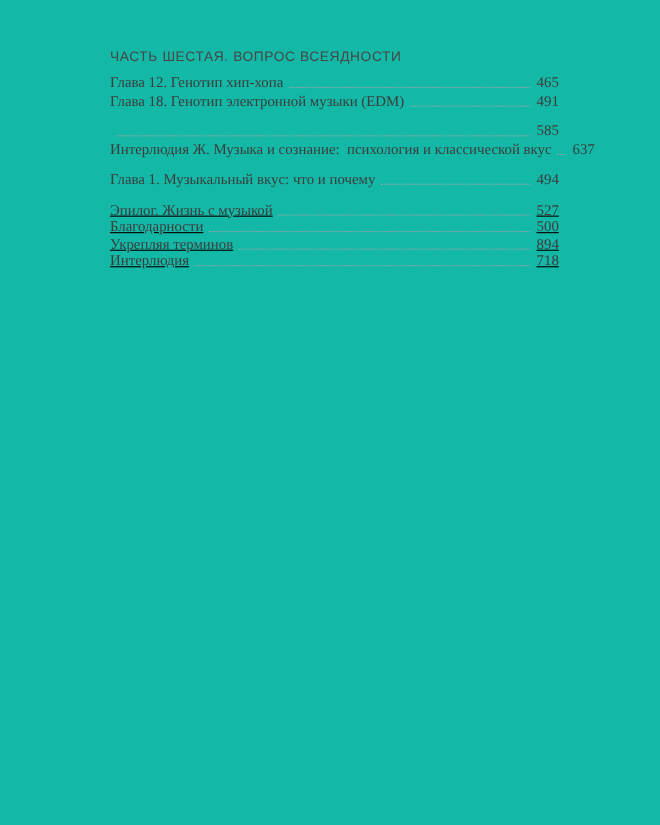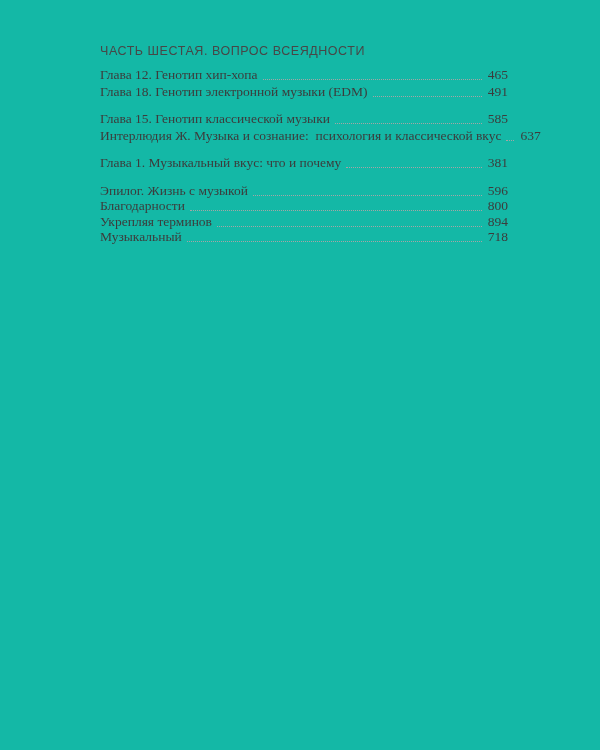--- a/index.html
+++ b/index.html
@@ -51,20 +51,21 @@
     border-bottom: 1px dotted #a5a5a5;
     margin: 0 6px 3px 5px;
     min-width: 8px;
   }
   .entry-page {
     flex: none;
     text-align: right;
   }
   .backmatter {
     margin-top: 12px;
+    text-decoration: underline;
   }
   .backmatter .entry {
     height: 15.5px;
   }
 </style>
 </head>
 <body>
 
 <div class="page">
   <div class="content">
@@ -78,56 +79,55 @@
       </div>
       <div class="entry">
         <span class="entry-title">Глава 18. Генотип электронной музыки (EDM)</span>
         <span class="leader"></span>
         <span class="entry-page">491</span>
       </div>
     </div>
 
     <div class="section">
       <div class="entry">
-        <span class="entry-title">Глава 15. Генотип классической музыки</span>
         <span class="leader"></span>
         <span class="entry-page">585</span>
       </div>
       <div class="entry">
         <span class="entry-title">Интерлюдия Ж. Музыка и сознание:  психология и классической вкус</span>
         <span class="leader"></span>
         <span class="entry-page">637</span>
       </div>
     </div>
 
     <div class="section">
       <div class="entry">
         <span class="entry-title">Глава 1. Музыкальный вкус: что и почему</span>
         <span class="leader"></span>
-        <span class="entry-page">381</span>
+        <span class="entry-page">494</span>
       </div>
     </div>
 
     <div class="backmatter">
       <div class="entry">
         <span class="entry-title">Эпилог. Жизнь с музыкой</span>
         <span class="leader"></span>
-        <span class="entry-page">596</span>
+        <span class="entry-page">527</span>
       </div>
       <div class="entry">
         <span class="entry-title">Благодарности</span>
         <span class="leader"></span>
-        <span class="entry-page">800</span>
+        <span class="entry-page">500</span>
       </div>
       <div class="entry">
         <span class="entry-title">Укрепляя терминов</span>
         <span class="leader"></span>
         <span class="entry-page">894</span>
       </div>
       <div class="entry">
-        <span class="entry-title">Музыкальный</span>
+        <span class="entry-title">Интерлюдия</span>
         <span class="leader"></span>
         <span class="entry-page">718</span>
       </div>
     </div>
 
   </div>
 </div>
 
 </body></html>

